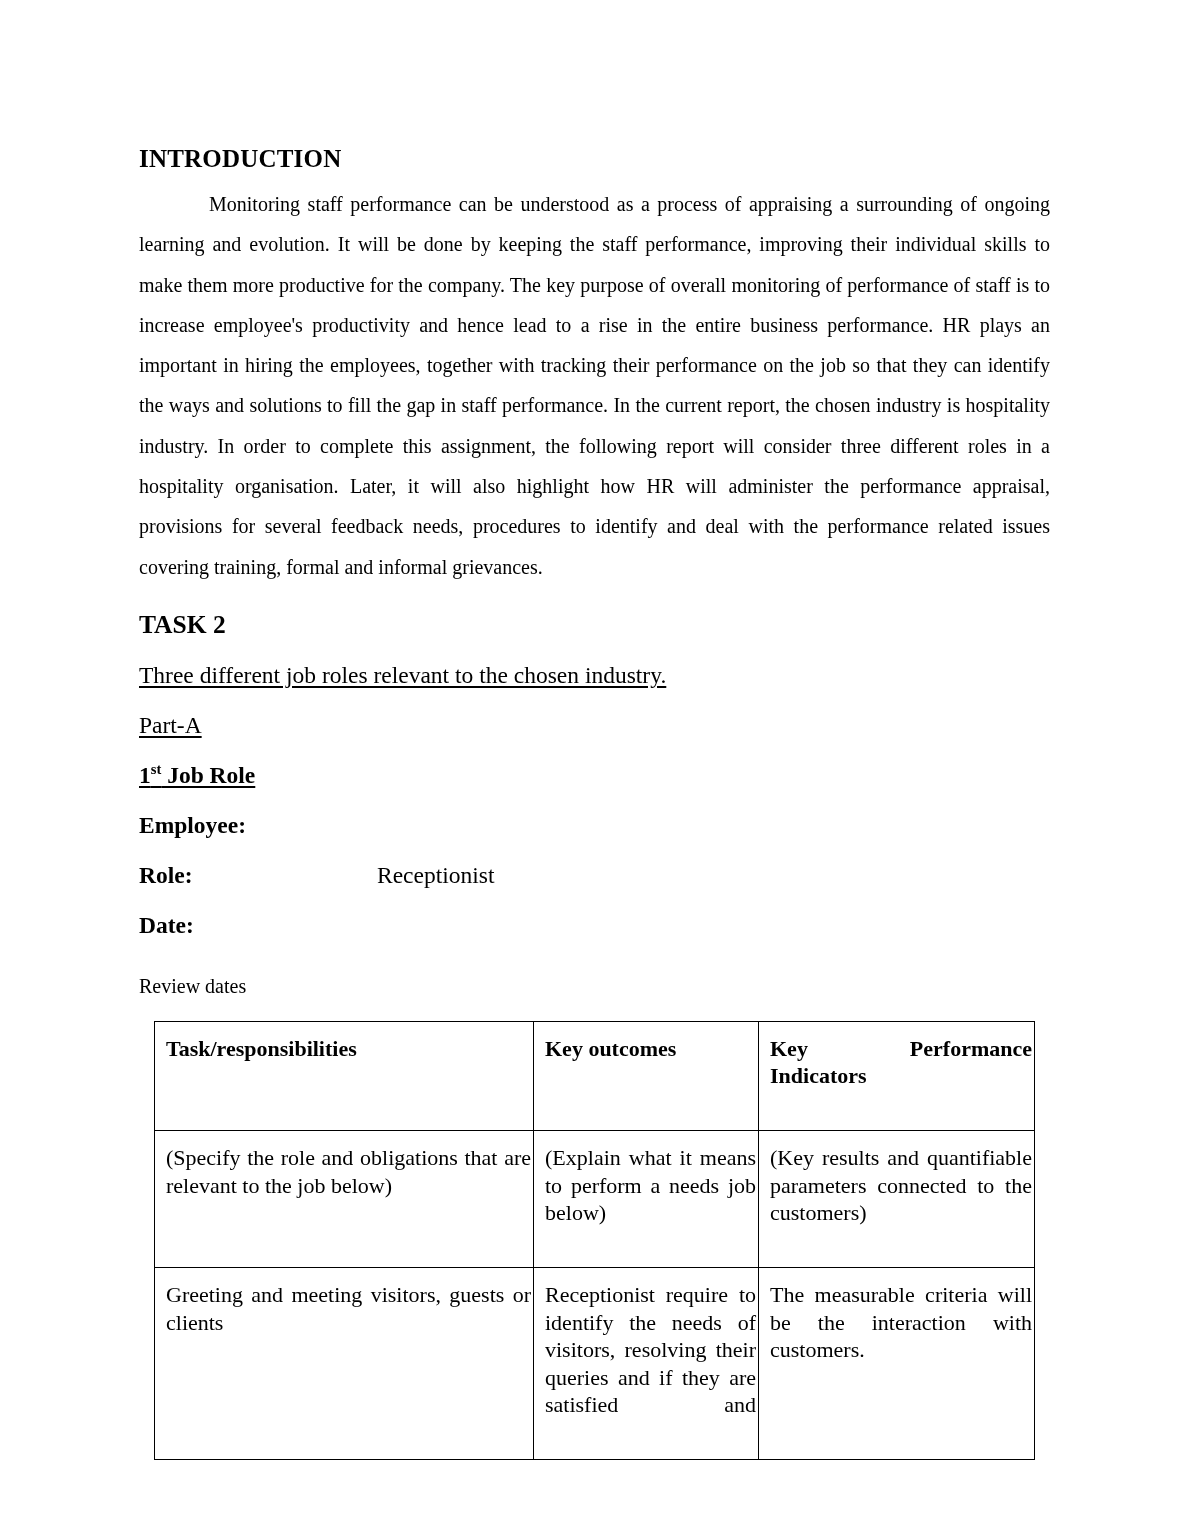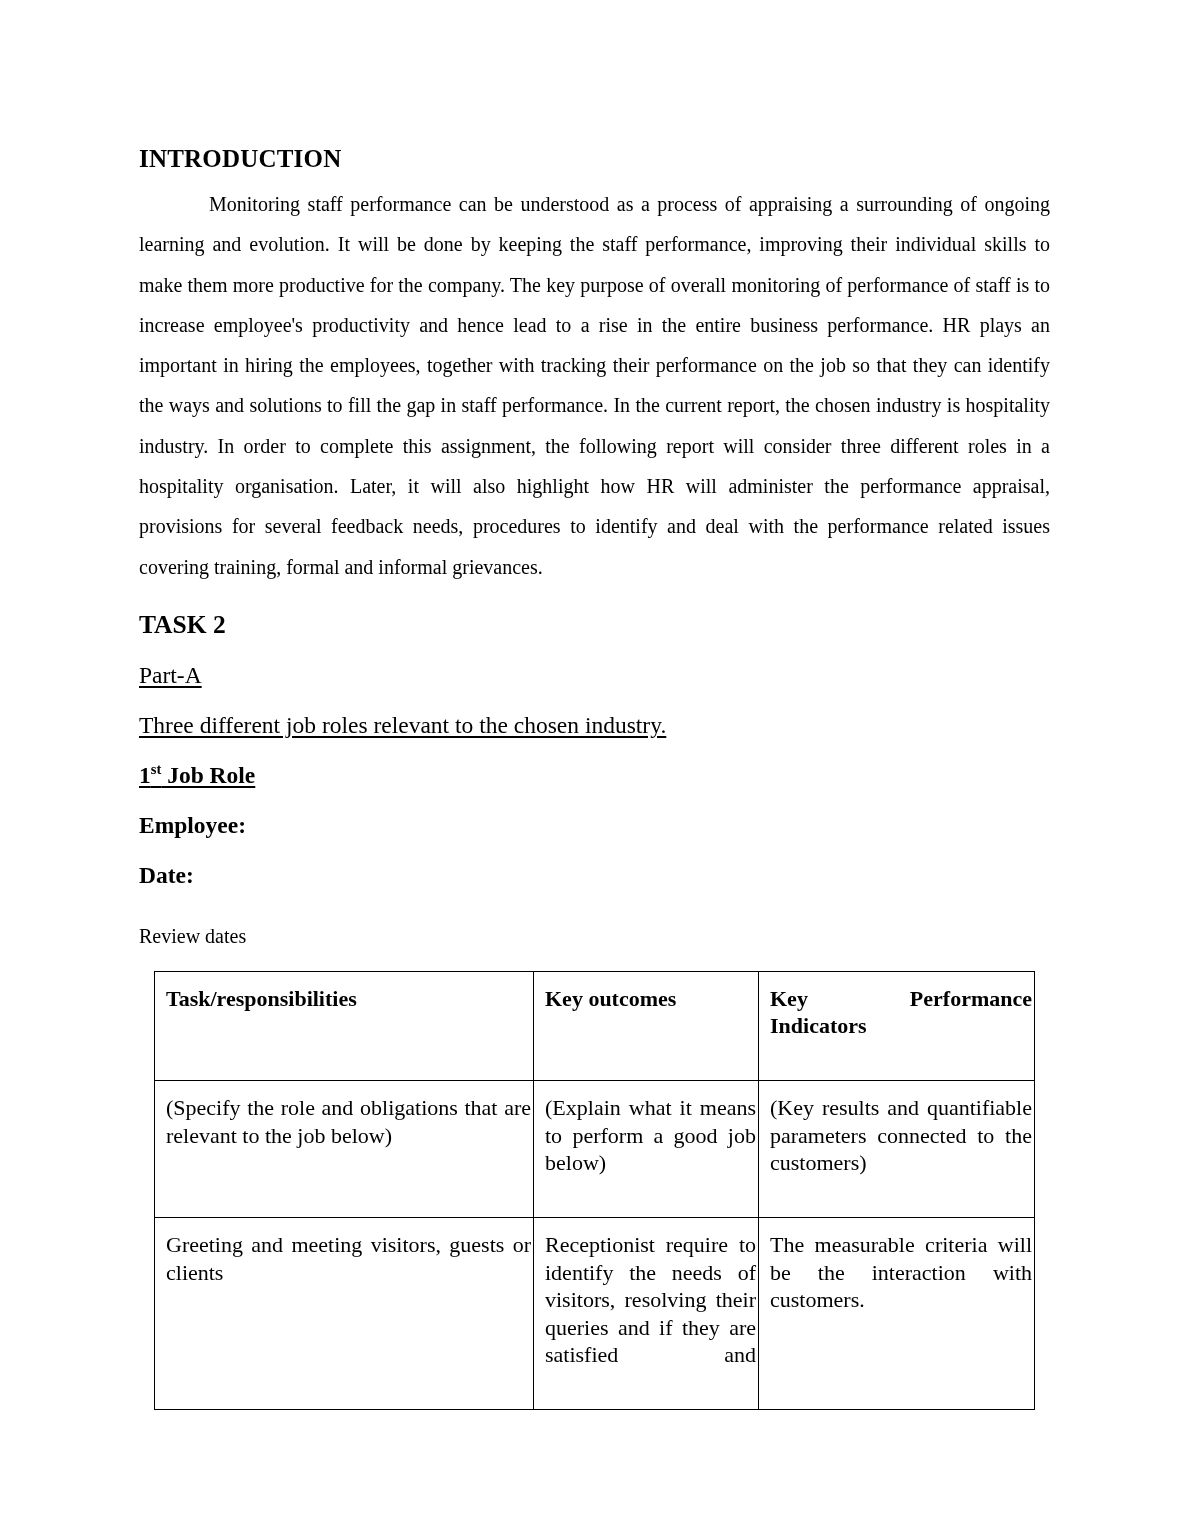--- a/index.html
+++ b/index.html
@@ -134,28 +134,32 @@
 
 <div class="page">
   <div class="content">
 
     <h1 class="section-heading">INTRODUCTION</h1>
 
     <p class="body-paragraph">Monitoring staff performance can be understood as a process of appraising a surrounding of ongoing learning and evolution. It will be done by keeping the staff performance, improving their individual skills to make them more productive for the company. The key purpose of overall monitoring of performance of staff is to increase employee's productivity and hence lead to a rise in the entire business performance. HR plays an important in hiring the employees, together with tracking their performance on the job so that they can identify the ways and solutions to fill the gap in staff performance. In the current report, the chosen industry is hospitality industry. In order to complete this assignment, the following report will consider three different roles in a hospitality organisation. Later, it will also highlight how HR will administer the performance appraisal, provisions for several feedback needs, procedures to identify and deal with the performance related issues covering training, formal and informal grievances.</p>
 
     <h2 class="task-heading">TASK 2</h2>
 
+    <div class="line u">Three different job roles relevant to the chosen industry.</div>
+
     <div class="line u">Part-A</div>
-
-    <div class="line u">Three different job roles relevant to the chosen industry.</div>
 
     <div class="line bu"><span>1</span><span class="sup">st</span><span> Job Role</span></div>
 
     <div class="line b">Employee:</div>
 
+    <div class="role-line">
+      <span class="role-label">Role:</span>
+      <span class="role-value">Receptionist</span>
+    </div>
 
     <div class="line b">Date:</div>
 
     <div class="review-line">Review dates</div>
 
     <table class="kpi-table">
       <colgroup>
         <col class="col-1">
         <col class="col-2">
         <col class="col-3">
@@ -169,21 +173,21 @@
               <span class="hdr-inner">Key outcomes</span>
             </th>
           <th class="spread">
               <span class="hdr-inner">Key Performance Indicators</span>
             </th>
         </tr>
       </thead>
       <tbody>
         <tr>
           <td>(Specify the role and obligations that are relevant to the job below)</td>
-          <td class="cell-just">(Explain what it means to perform a good job below)</td>
+          <td class="cell-just">(Explain what it means to perform a needs job below)</td>
           <td class="cell-just">(Key results and quantifiable parameters connected to the customers)</td>
         </tr>
         <tr>
           <td>Greeting and meeting visitors, guests or clients</td>
           <td class="cell-just">Receptionist require to identify the needs of visitors, resolving their queries and if they are satisfied and</td>
           <td>The measurable criteria will be the interaction with customers.</td>
         </tr>
       </tbody>
     </table>
 

